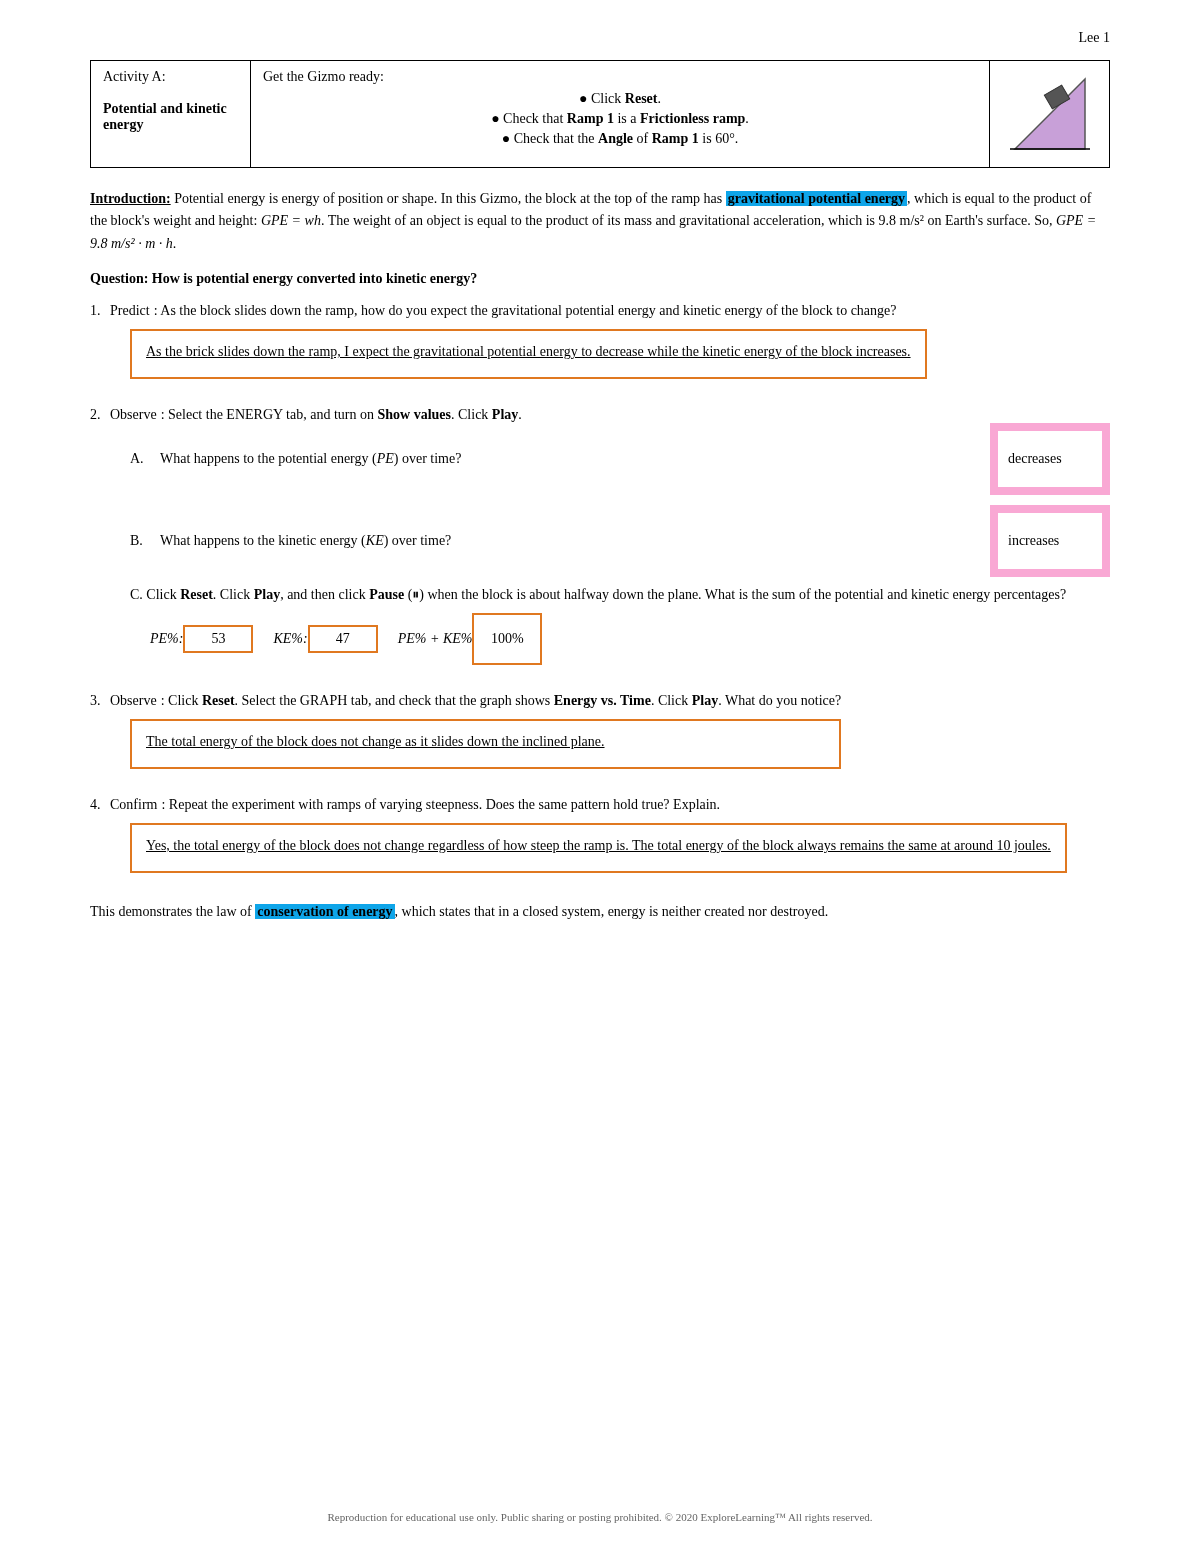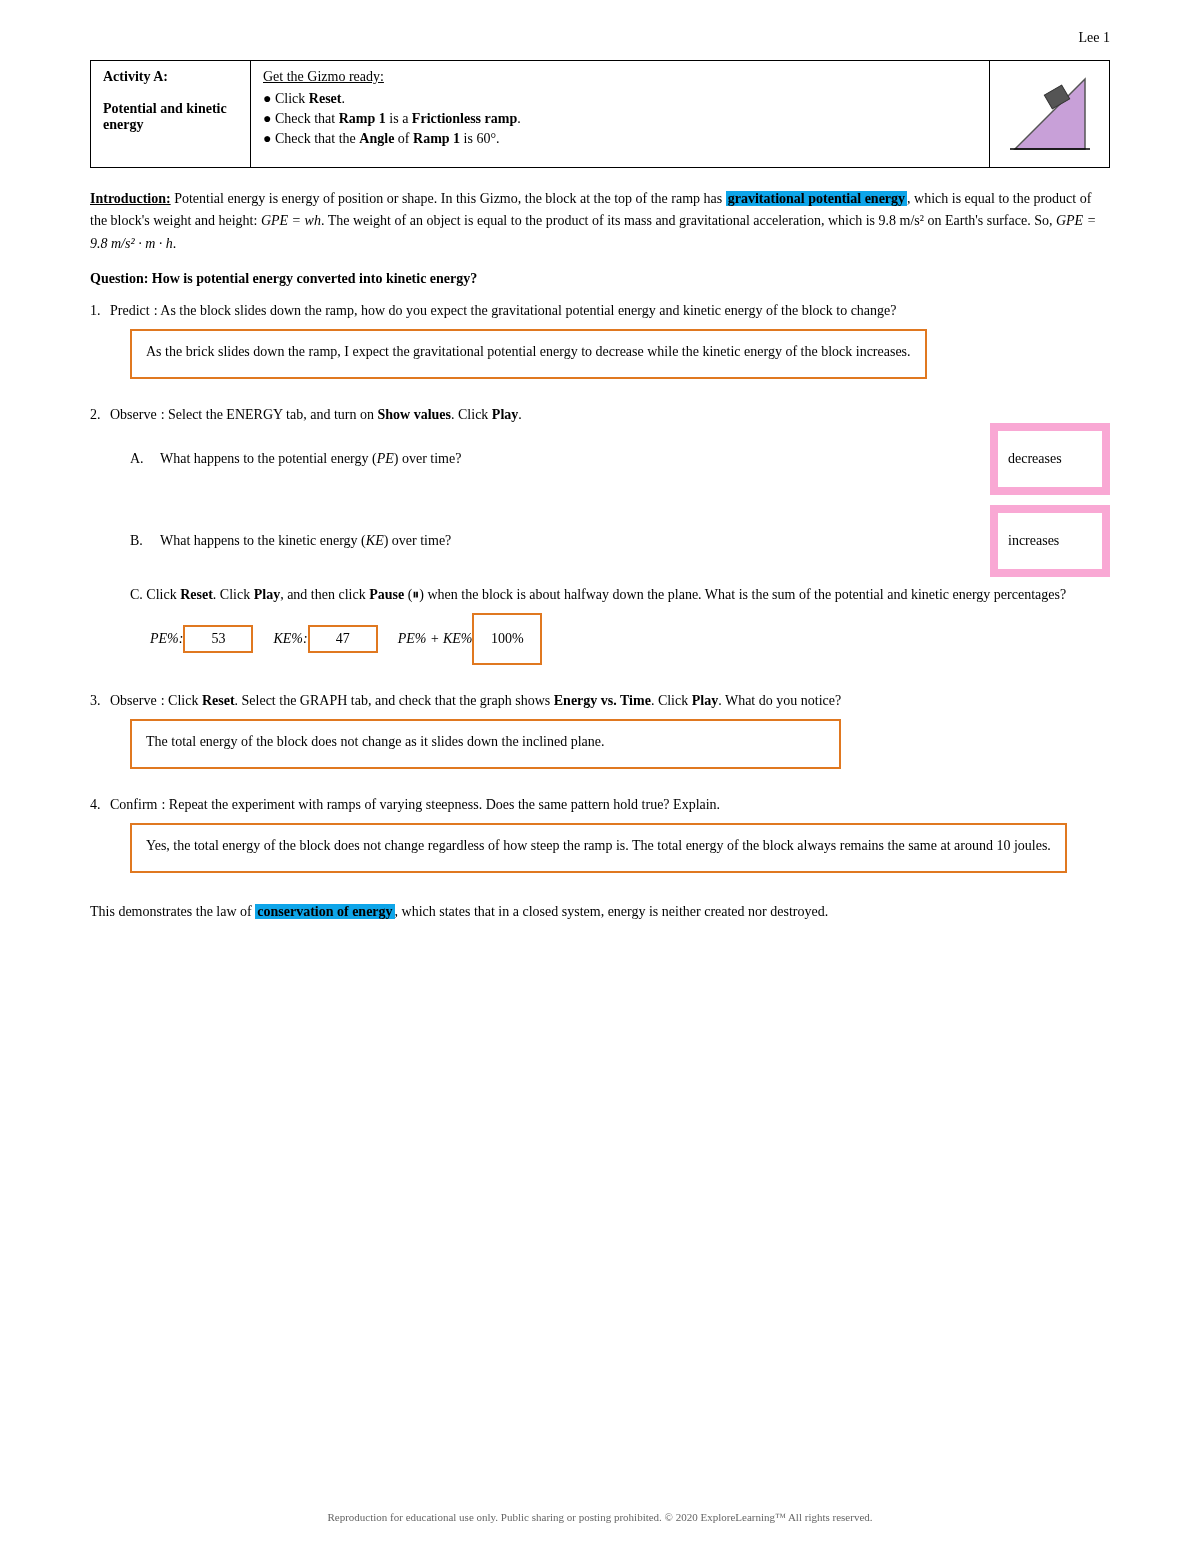--- a/index.html
+++ b/index.html
@@ -50,31 +50,31 @@
       width: auto;
     }
 
     .header-table .col-image {
       width: 120px;
       text-align: center;
       vertical-align: middle;
     }
 
     .activity-title {
-      font-weight: bold;
+      font-weight: normal;
     }
 
     .instructions-title {
-      text-decoration: underline;
       font-weight: normal;
     }
 
     .instructions-list {
       list-style: none;
       padding: 4px 0 0 0;
+      text-align: center;
     }
 
     .instructions-list li {
       padding: 2px 0;
     }
 
     .instructions-list li::before {
       content: "● ";
     }
 
@@ -104,20 +104,21 @@
     .item-label {
       margin-right: 4px;
     }
 
     .answer-box {
       border: 2px solid #e07820;
       padding: 10px 14px;
       margin: 10px 0 10px 20px;
       line-height: 1.6;
       min-height: 50px;
+      text-decoration: underline;
     }
 
     
     .sub-items {
       margin-left: 20px;
     }
 
     .sub-item {
       display: flex;
       align-items: center;

